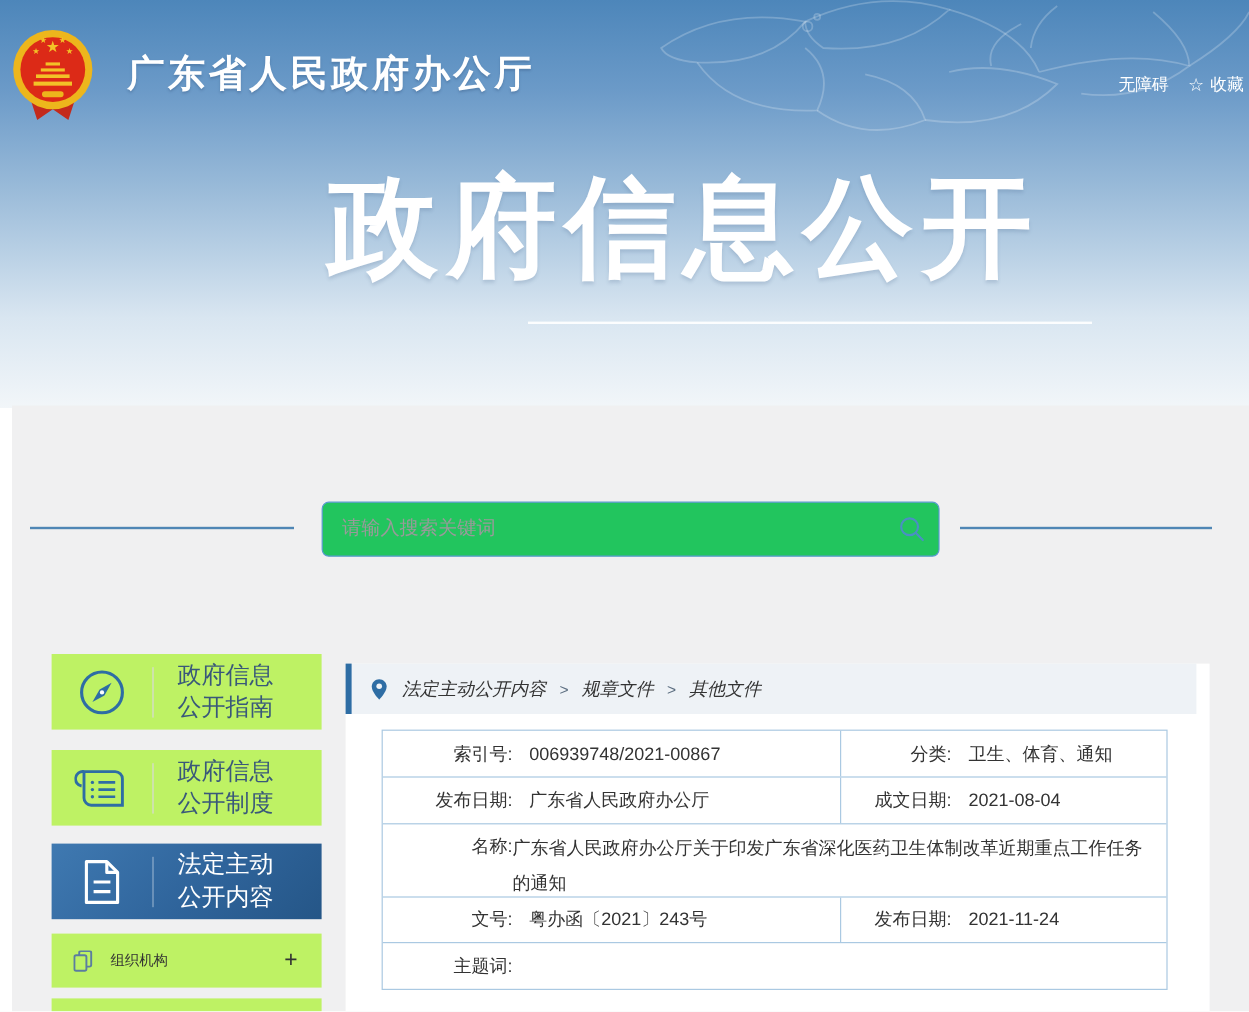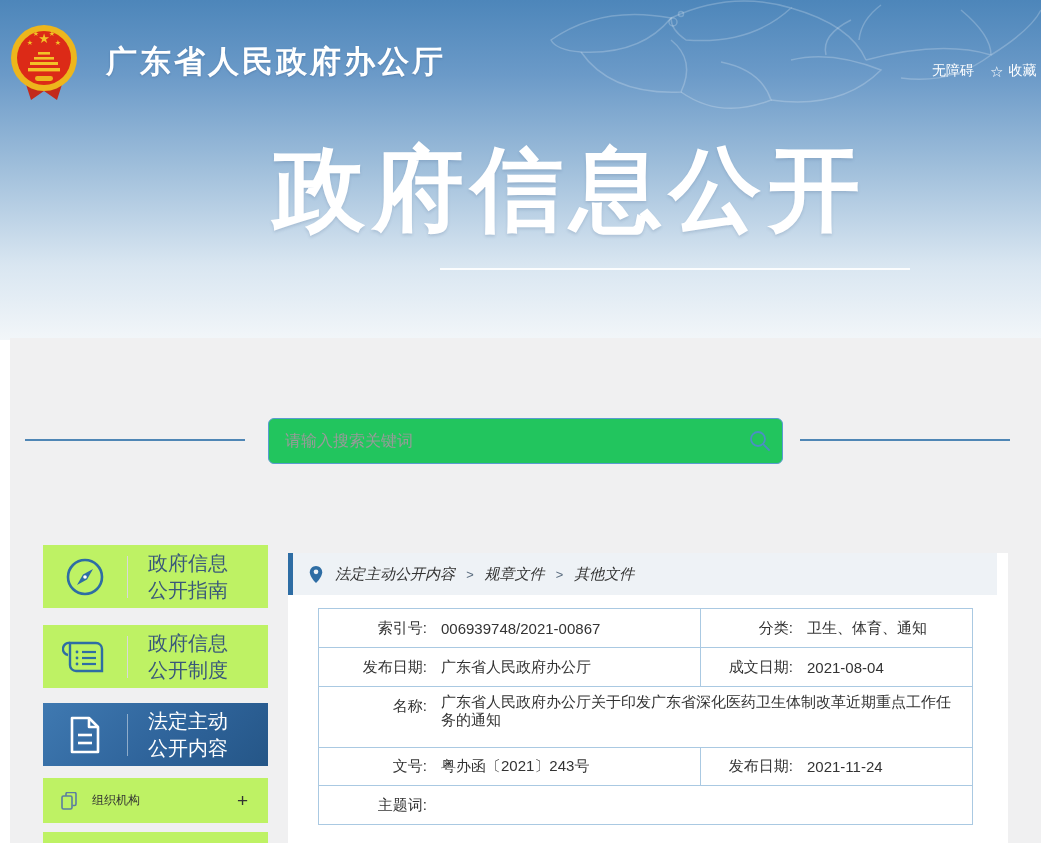--- a/index.html
+++ b/index.html
@@ -70,21 +70,21 @@
   .h38 { height:38px; } .h39 { height:39px; } .h61 { height:61px; }
   .cell { display:flex; align-items:center; }
   .cell-left { width:382px; border-right:1px solid #aac9e2; }
   .cell-right { flex:1; }
   .cell-full { width:100%; }
   .lblL { width:108px; text-align:right; white-space:nowrap; }
   .lblR { width:92px;  text-align:right; white-space:nowrap; }
   .val  { margin-left:14px; white-space:nowrap; }
   .cell-wrap { align-items:flex-start; padding-top:6px; }
   .cell-wrap .lblL { line-height:25px; }
-  .val-flow { margin-left:14px; flex:1; padding-right:16px; line-height:18px; white-space:normal; }
+  .val-flow { flex:1; padding-right:16px; line-height:29px; white-space:normal; }
 </style>
 </head>
 <body>
 
 <div class="page">
 
   <div class="hero">
     <svg class="flowers" width="520" height="150" viewBox="0 0 520 150">
       <g fill="none" stroke="rgba(255,255,255,0.22)" stroke-width="1.5">
         <path d="M30,40 Q80,5 150,18 Q120,55 60,52 Q35,50 30,40 Z"></path>

